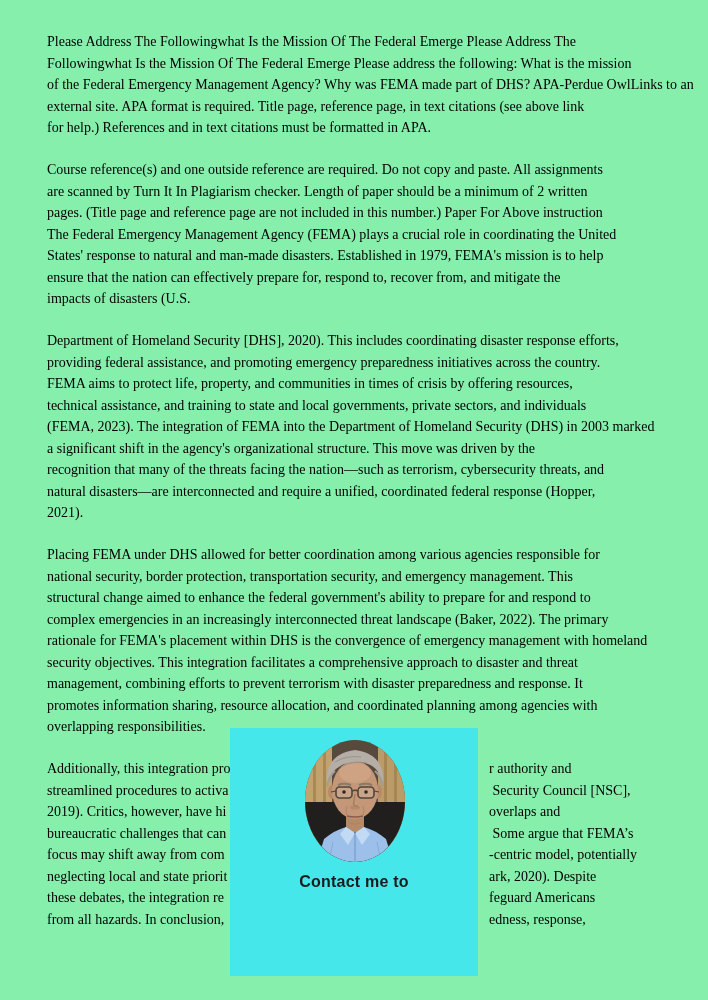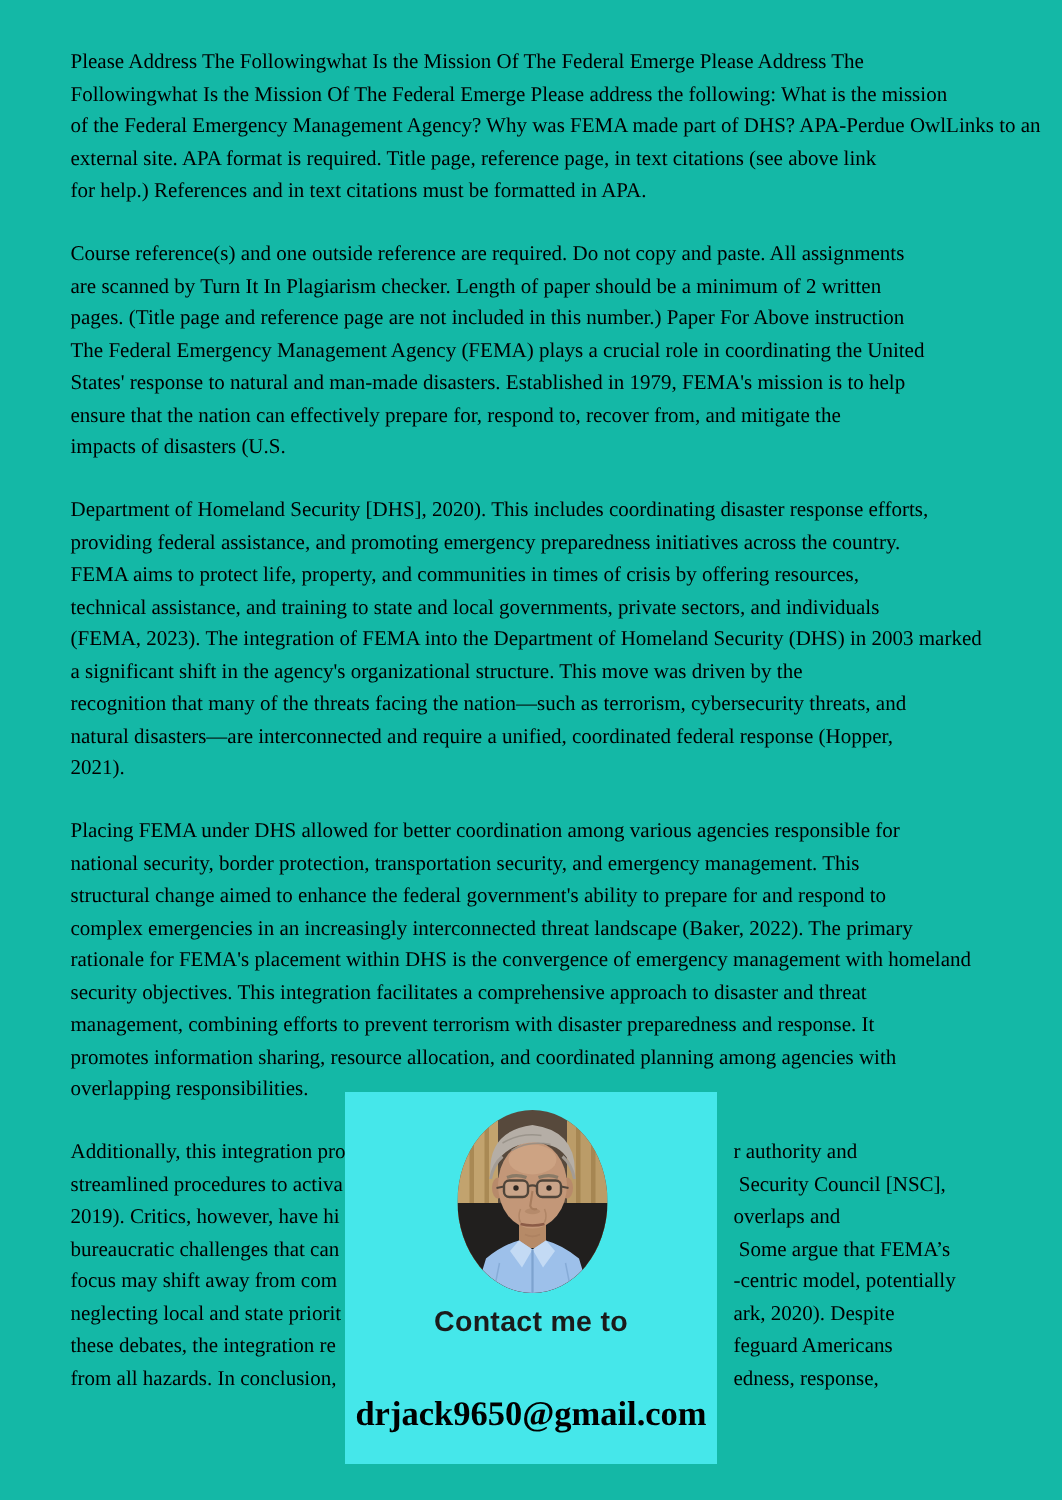--- a/index.html
+++ b/index.html
@@ -1,19 +1,19 @@
 <!DOCTYPE html>
 <html><head>
 <meta charset="utf-8">
 <style>
   html,body{margin:0;padding:0;background:#e8e8e8;}
   .page{
     position:relative;
     width:708px;height:1000px;
-    background:#14b8a6;
+    background:#86efac;
     overflow:hidden;
     font-family:"Liberation Serif",serif;
     font-size:14px;
     line-height:21.5px;
     color:#000000;
   }
   .doc{position:absolute;left:47px;top:31px;}
   .para{white-space:pre;margin:0 0 20.5px 0;}
   .obs-line{position:relative;height:21.5px;white-space:pre;}
   .frag-right{position:absolute;left:431px;top:0;padding-left:11px;}
@@ -21,21 +21,21 @@
     position:absolute;left:230px;top:728px;
     width:248px;height:248px;
     z-index:5;
     text-align:center;
   }
   .photo{position:absolute;left:75px;top:12px;width:100px;height:122px;}
   .contact-heading{
     position:absolute;top:139px;left:0;width:100%;
     font-family:"Liberation Sans",sans-serif;
     font-weight:700;
-    font-size:19px;
+    font-size:16px;
     line-height:30px;
     letter-spacing:0.2px;
   }
   .email{
     position:absolute;top:201px;left:0;width:100%;
     font-family:"Liberation Serif",serif;
     font-weight:700;
     font-size:23px;
     line-height:27px;
   }
@@ -121,16 +121,15 @@
           <ellipse cx="50" cy="67.5" rx="5" ry="2" fill="#a87d5e" opacity="0.5"></ellipse>
           <path d="M42,66 Q40,71 42,75 M58,66 Q60,71 58,75" stroke="#a87d5e" stroke-width="1" fill="none" opacity="0.7"></path>
           <path d="M42,76 Q50,78 58,76" stroke="#8c5c47" stroke-width="1.7" fill="none"></path>
           <path d="M45,83 Q50,85.5 55,83" stroke="#a87d5e" stroke-width="1" fill="none" opacity="0.6"></path>
         </g>
       </svg>
     </div>
     <div class="contact-heading" style="color: rgb(27, 27, 27);">
       <div>Contact me to</div>
     </div>
-    <div class="email" style="color: rgb(0, 0, 0);">drjack9650@gmail.com</div>
   </div>
 
 </div>
 
 </body></html>

